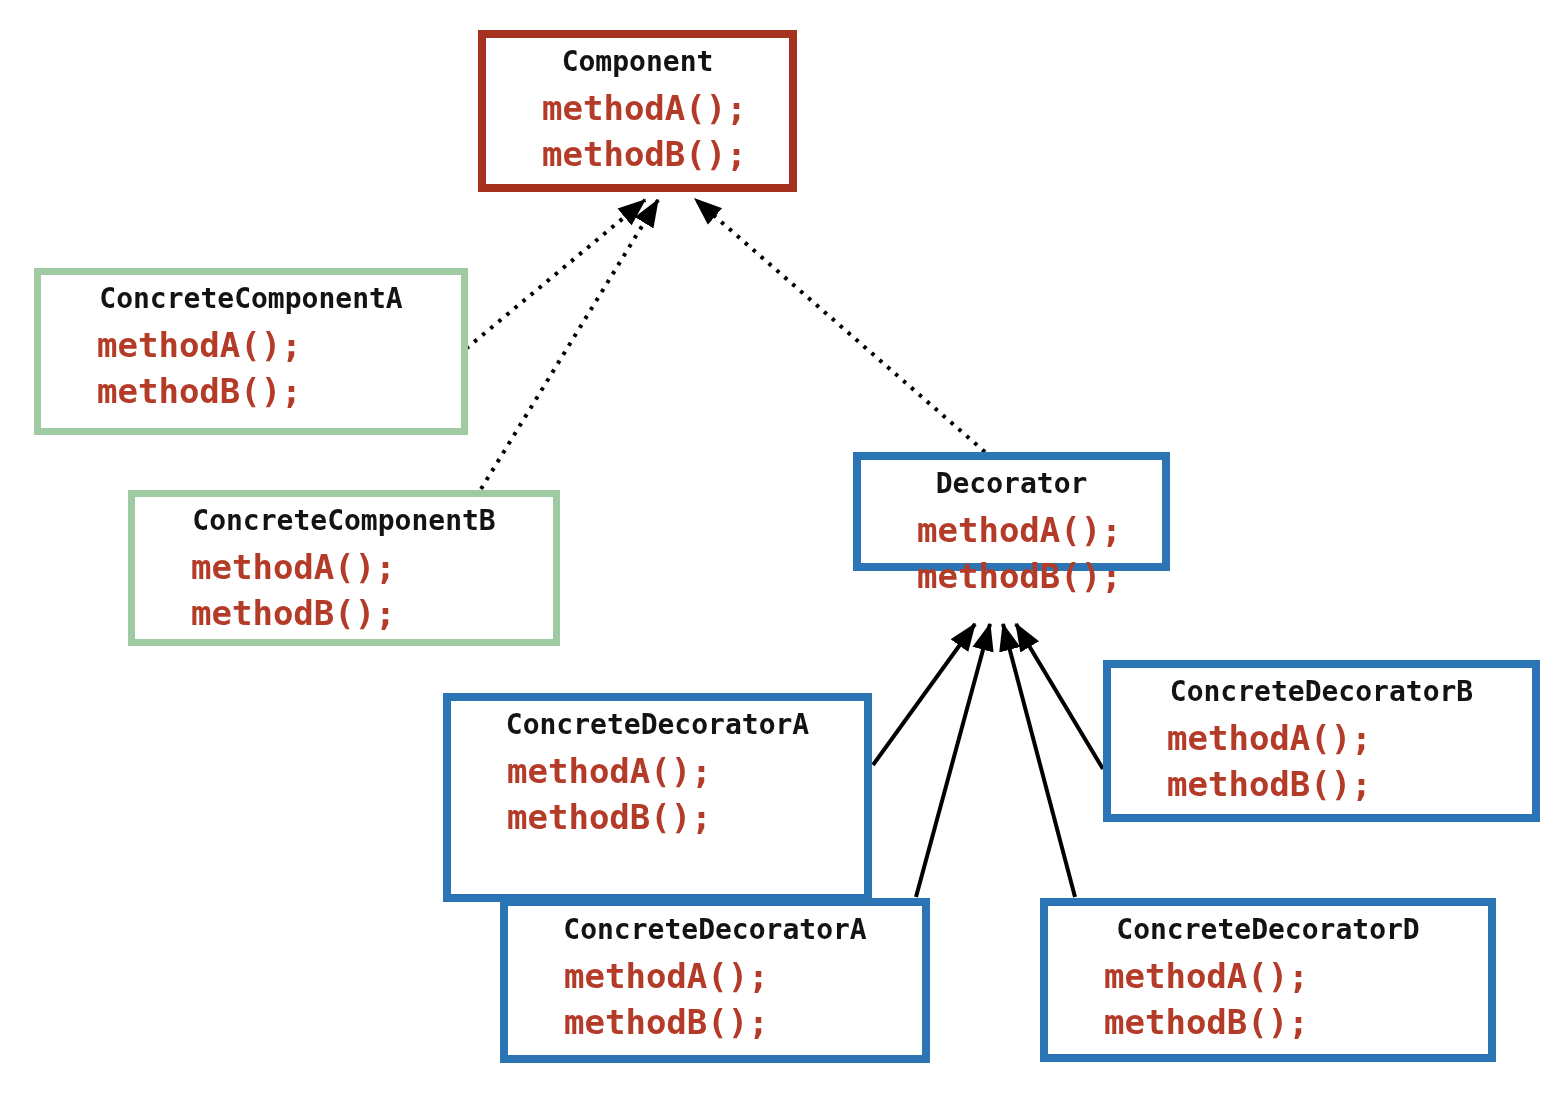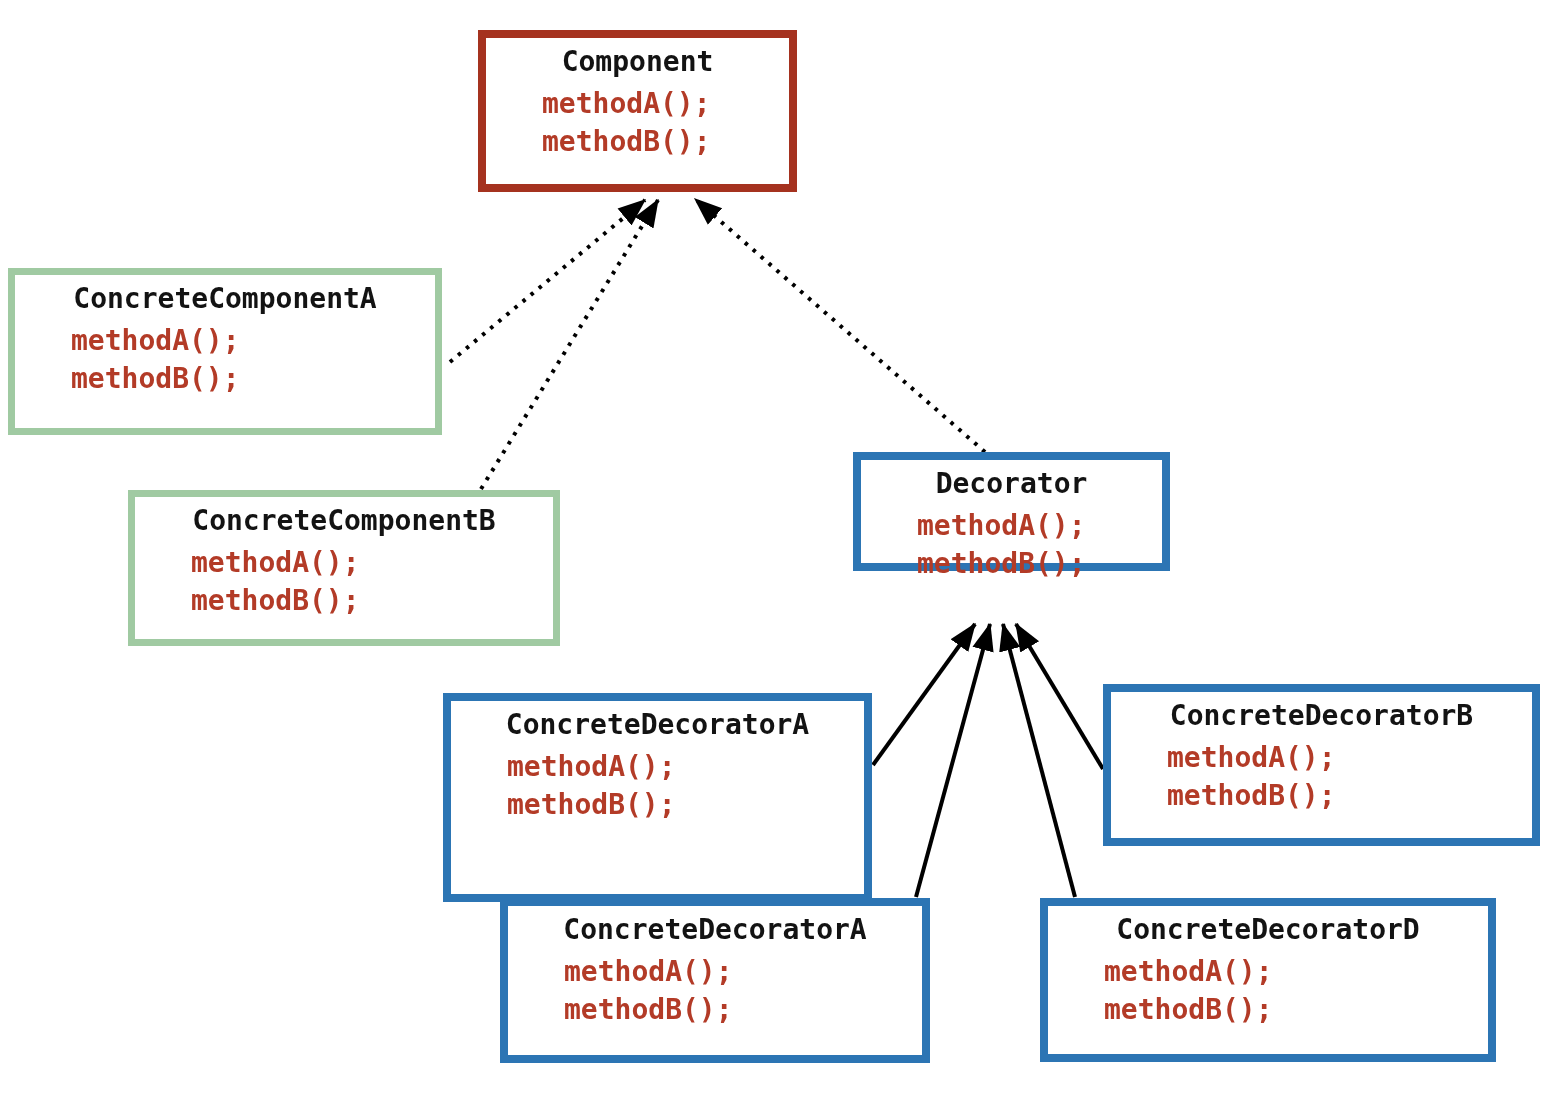--- a/index.html
+++ b/index.html
@@ -28,33 +28,33 @@
     text-align:center;
     font-weight:bold;
     font-size:28px;
     line-height:1.2;
     color:#131313;
     white-space:nowrap;
   }
   .methods{
     margin:6px 0 0 56px;
     font-weight:bold;
-    font-size:28px;
+    font-size:34px;
     line-height:1.36;
     color:#b33b27;
     white-space:nowrap;
   }
 
   
   .pos-component{left:478px;top:30px; width:319px;height:162px;}
-  .pos-cca      {left:8px; top:268px;width:434px;height:167px;}
+  .pos-cca      {left:34px; top:268px;width:434px;height:167px;}
   .pos-ccb      {left:128px;top:490px;width:432px;height:156px;}
   .pos-dec      {left:853px;top:452px;width:317px;height:119px;}
   .pos-cda      {left:443px;top:693px;width:429px;height:209px;}
-  .pos-cdb      {left:1103px;top:684px;width:437px;height:162px;}
+  .pos-cdb      {left:1103px;top:660px;width:437px;height:162px;}
   .pos-cdc      {left:500px;top:898px;width:430px;height:165px;}
   .pos-cdd      {left:1040px;top:898px;width:456px;height:164px;}
 </style>
 </head>
 <body>
 
 <div class="canvas">
 
   <svg class="arrows" width="1546" height="1116" viewBox="0 0 1546 1116">
     <defs>

